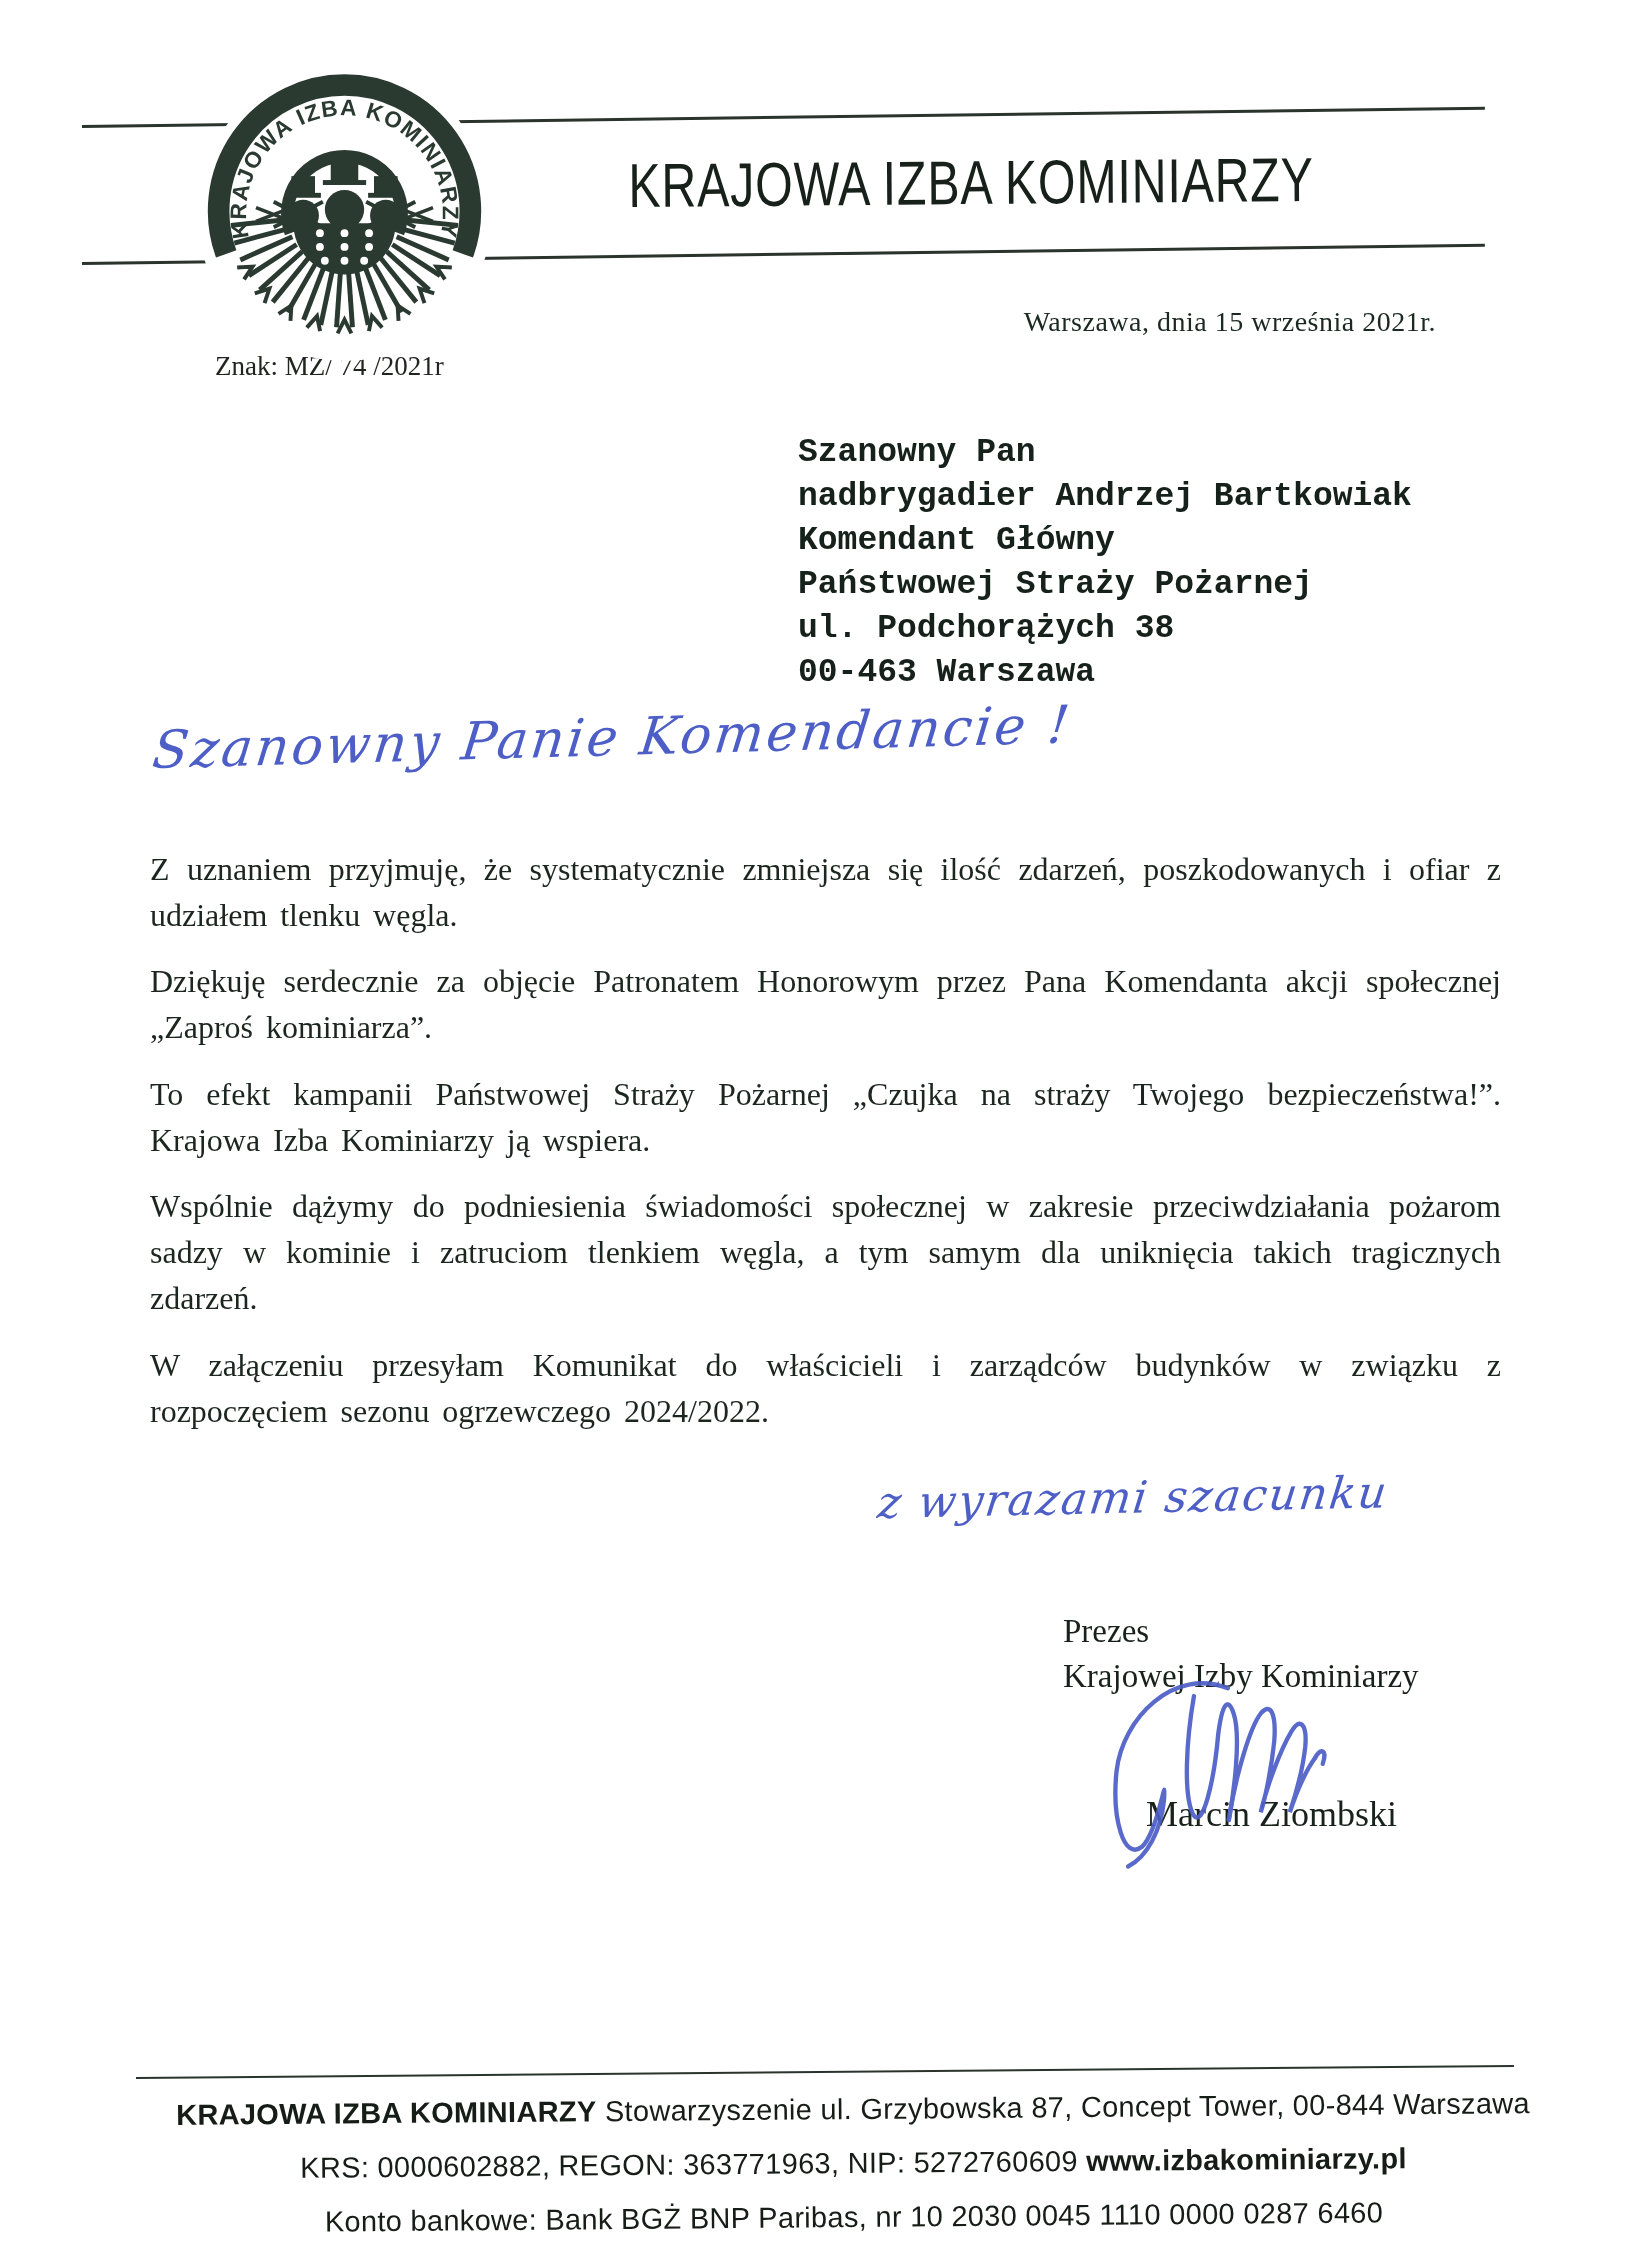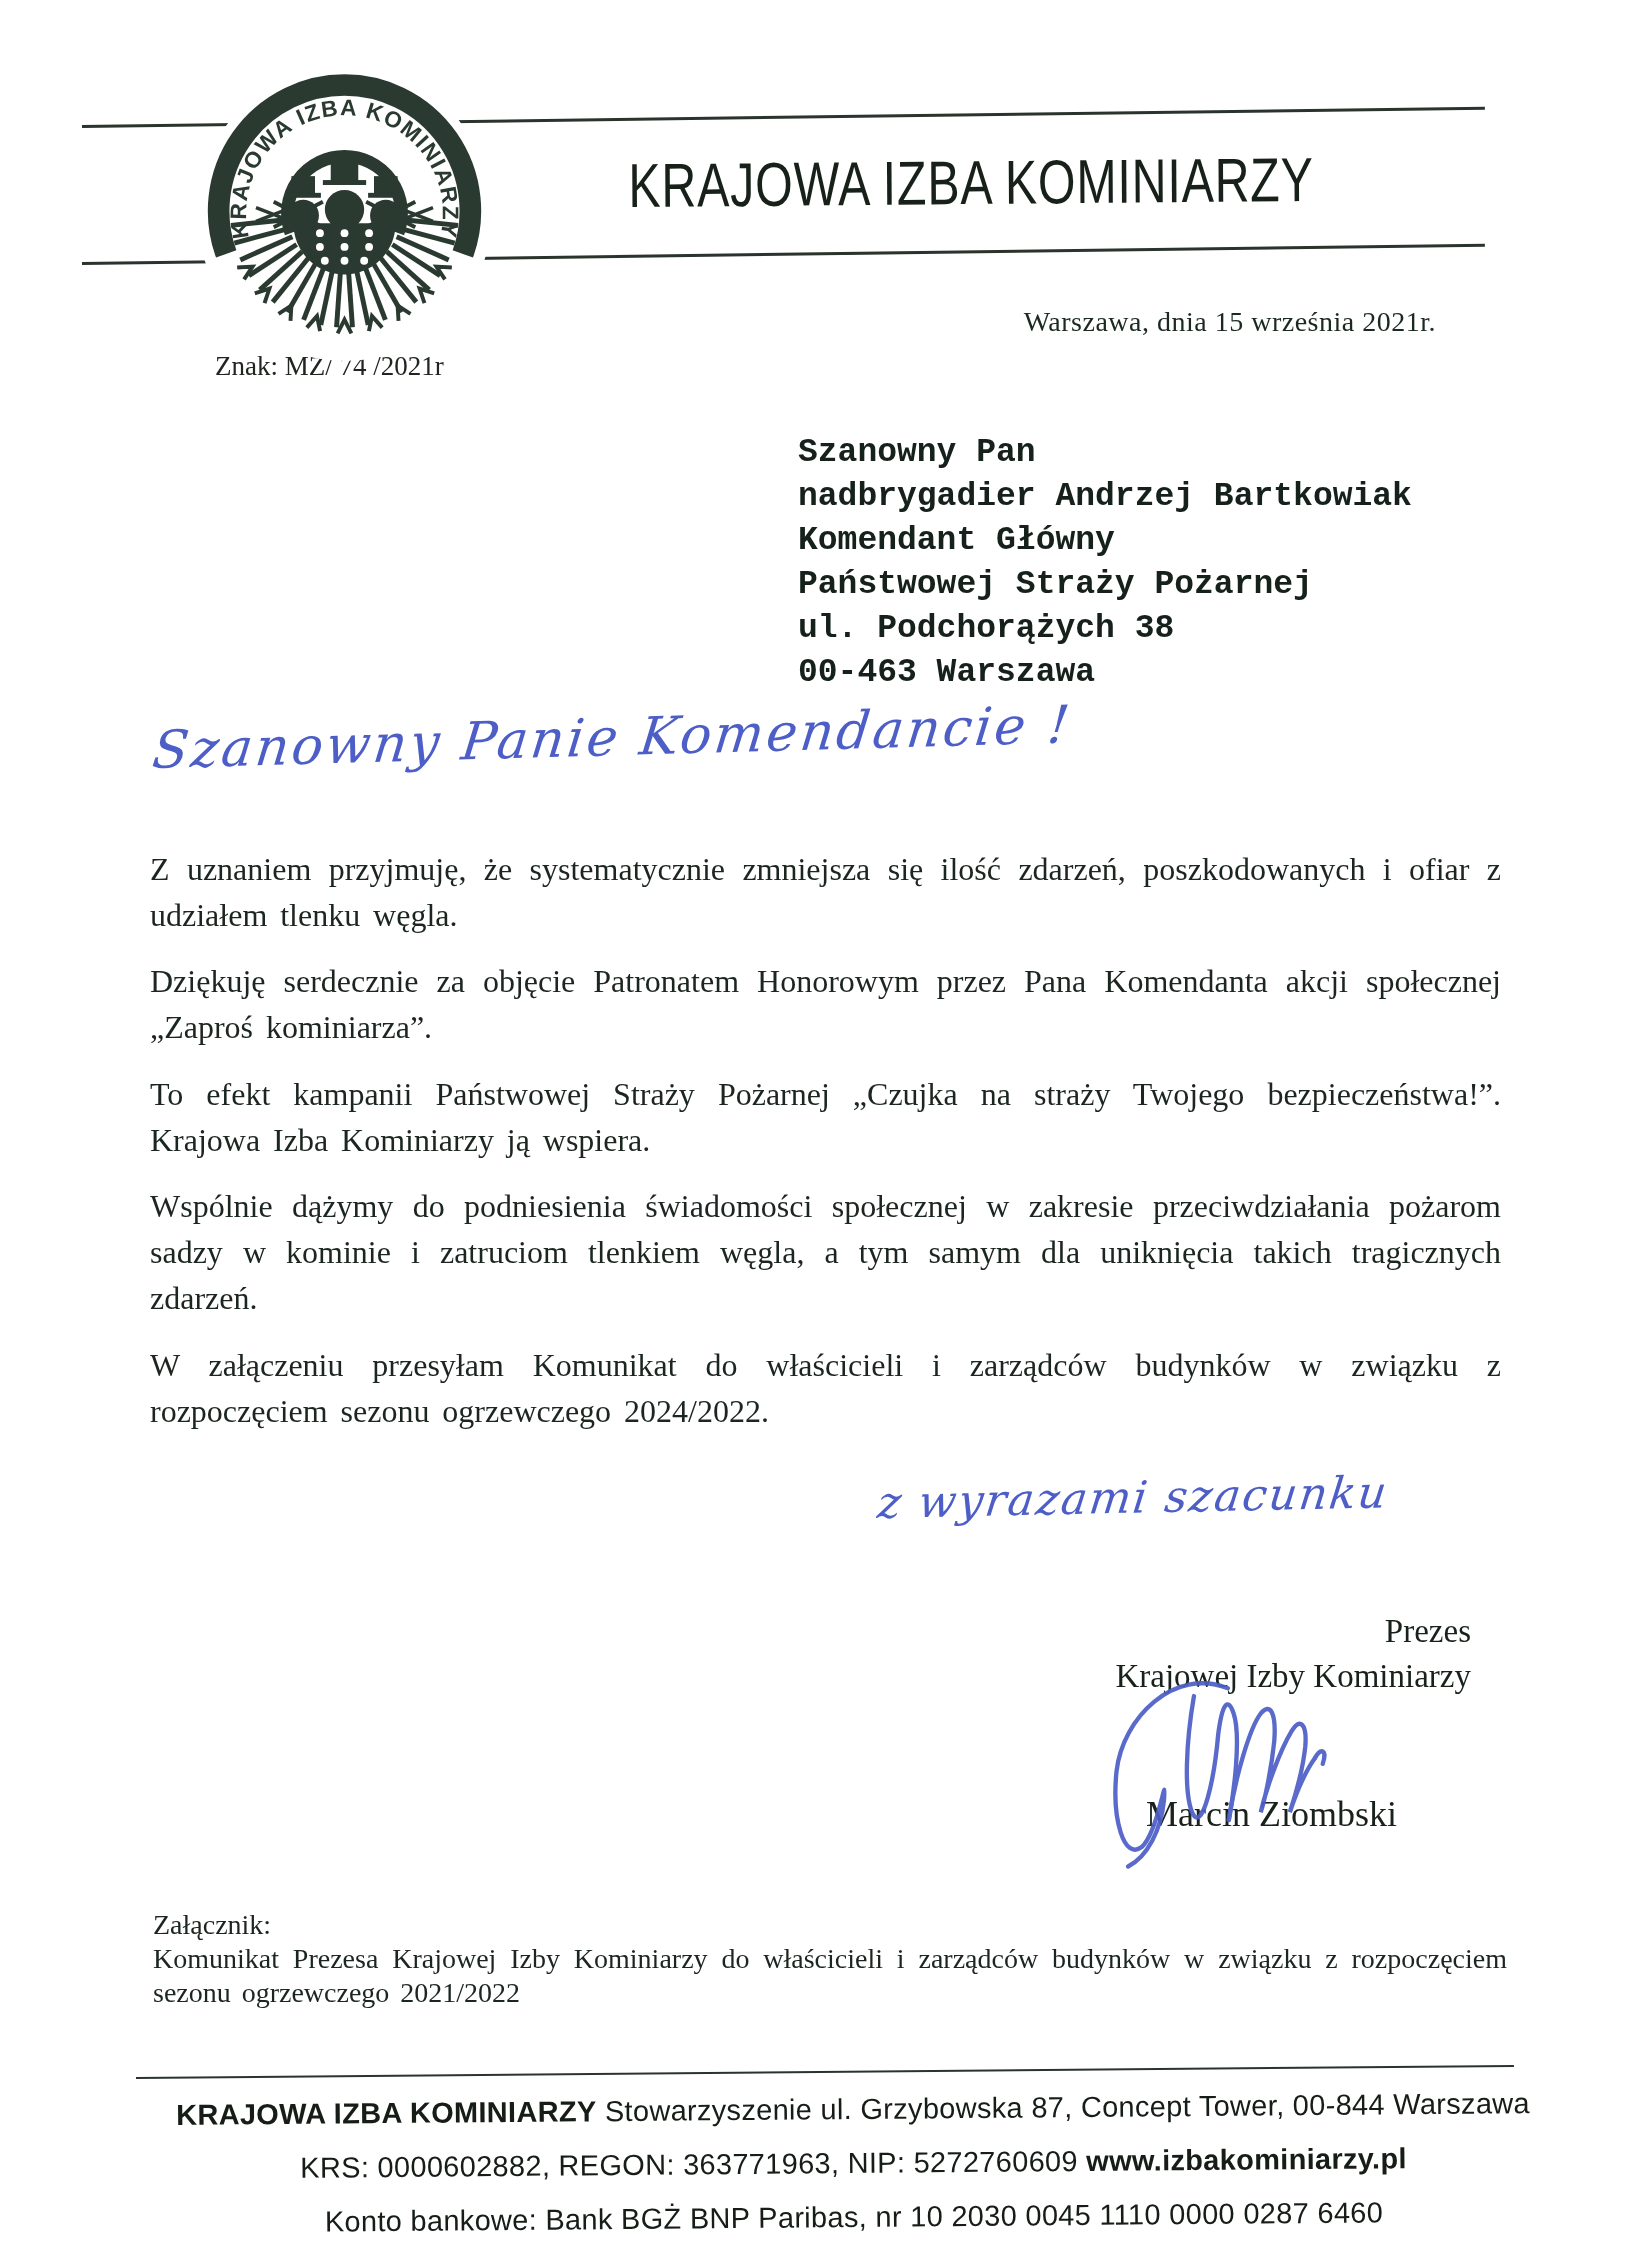--- a/index.html
+++ b/index.html
@@ -60,21 +60,21 @@
   .body-text{
     left:150px;top:846px;width:1351px;
     font-size:32px;line-height:46px;
     text-align:justify;
     word-spacing:4.9px;
     color:#1c2620;
   }
   .body-text p{margin:0 0 20.4px 0;}
   .sig-block{
     left:1063px;top:1609px;width:408px;
-    text-align:right;font-size:33px;line-height:45px;color:#18221b;
+    text-align:left;font-size:33px;line-height:45px;color:#18221b;
   }
   .sig-name{
     left:1116px;top:1793px;width:311px;
     text-align:center;font-size:36px;color:#18221b;
     white-space:nowrap;
   }
   .attachment{
     left:153px;top:1908px;width:1354px;
     font-size:28px;line-height:34px;color:#1c2620;
   }
@@ -220,24 +220,20 @@
     <svg viewBox="0 0 260 220" width="252" height="213">
       <g fill="none" stroke="#4d5ec6" stroke-width="4.5" stroke-linecap="round" opacity="0.92">
         <path d="M135,22 C80,0 26,52 20,108 C15,158 28,200 46,186 C64,170 72,100 69,138 C66,168 52,196 32,206"></path>
         <path d="M100,30 C92,76 89,132 99,152 C109,170 121,116 125,70 C129,38 135,30 141,48 C149,72 141,132 136,158"></path>
         <path d="M136,158 C143,112 158,62 169,48 C179,36 185,48 183,76 C180,106 173,138 169,150 C175,124 189,86 201,66 C209,52 217,58 215,82 C212,110 203,138 199,150 C205,132 215,108 225,94"></path>
         <path d="M225,94 C231,83 238,85 233,100"></path>
       </g>
     </svg>
   </div>
 
-  <div class="abs attachment">
-    <div>Załącznik:</div>
-    <div class="att-body">Komunikat Prezesa Krajowej Izby Kominiarzy do właścicieli i zarządców budynków w związku z rozpoczęciem sezonu ogrzewczego 2021/2022</div>
-  </div>
 
   <div class="abs rule rule-thin" style="left:136px;top:2077px;width:1378px;transform:rotate(-0.5deg);"></div>
 
   <div class="abs footer">
     <div><b>KRAJOWA IZBA KOMINIARZY</b><span> Stowarzyszenie  ul. Grzybowska 87, Concept Tower,  00-844 Warszawa</span></div>
     <div><span>KRS: 0000602882,  REGON: 363771963, NIP: 5272760609   </span><b>www.izbakominiarzy.pl</b></div>
     <div>Konto bankowe: Bank BGŻ BNP Paribas, nr  10 2030 0045 1110 0000 0287 6460</div>
   </div>
 
 </div>

